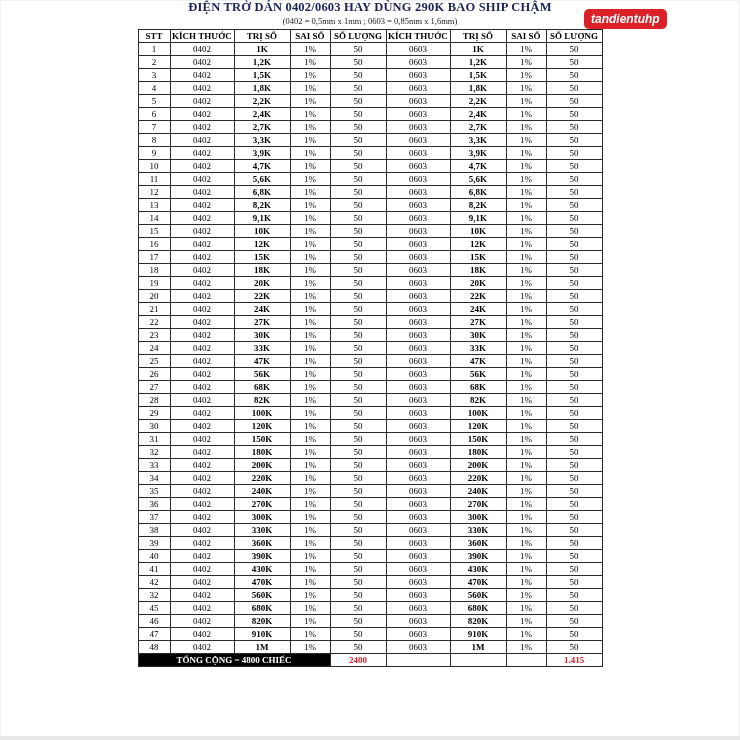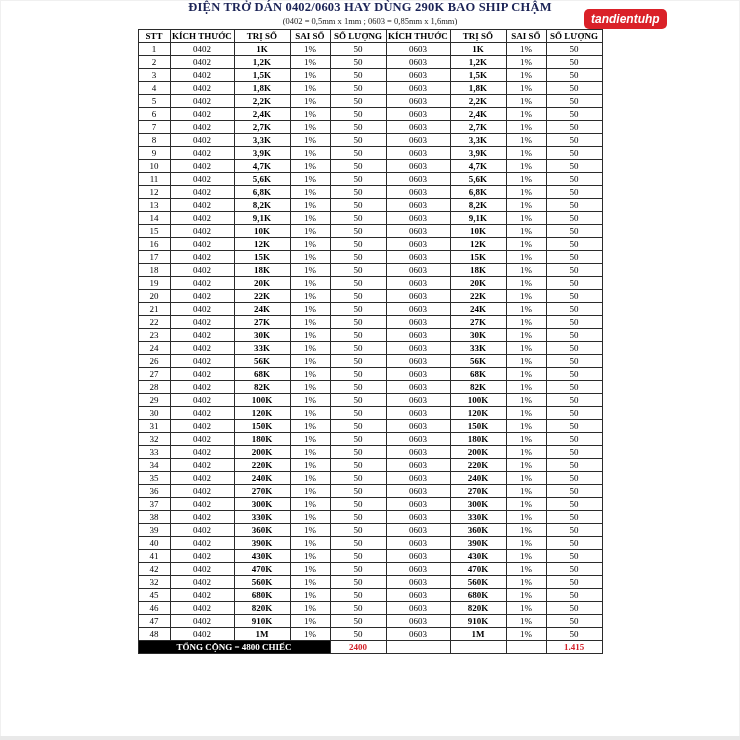--- a/index.html
+++ b/index.html
@@ -373,20 +373,31 @@
           <td>0402</td>
           <td class="bold">33K</td>
           <td>1%</td>
           <td>50</td>
           <td>0603</td>
           <td class="bold">33K</td>
           <td>1%</td>
           <td>50</td>
         </tr>
         <tr>
+          <td>25</td>
+          <td>0402</td>
+          <td class="bold">47K</td>
+          <td>1%</td>
+          <td>50</td>
+          <td>0603</td>
+          <td class="bold">47K</td>
+          <td>1%</td>
+          <td>50</td>
+        </tr>
+        <tr>
           <td>26</td>
           <td>0402</td>
           <td class="bold">56K</td>
           <td>1%</td>
           <td>50</td>
           <td>0603</td>
           <td class="bold">56K</td>
           <td>1%</td>
           <td>50</td>
         </tr>

